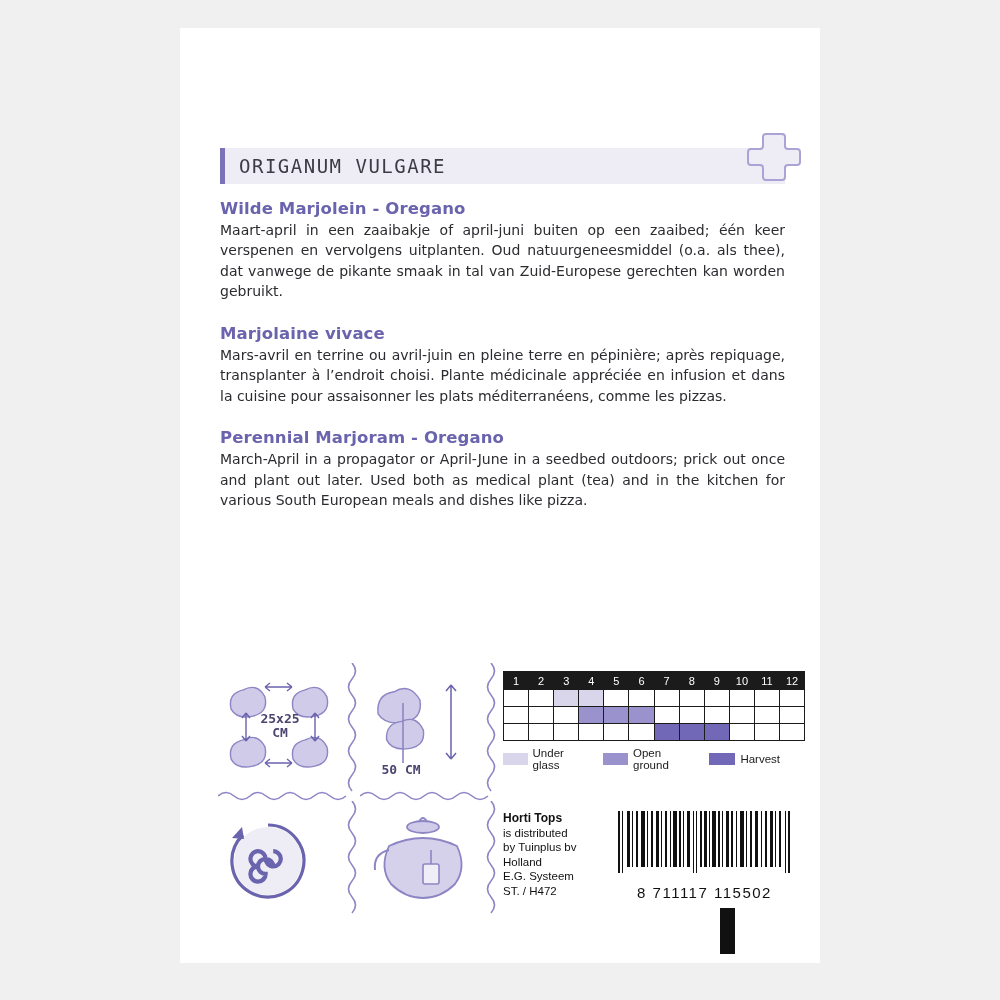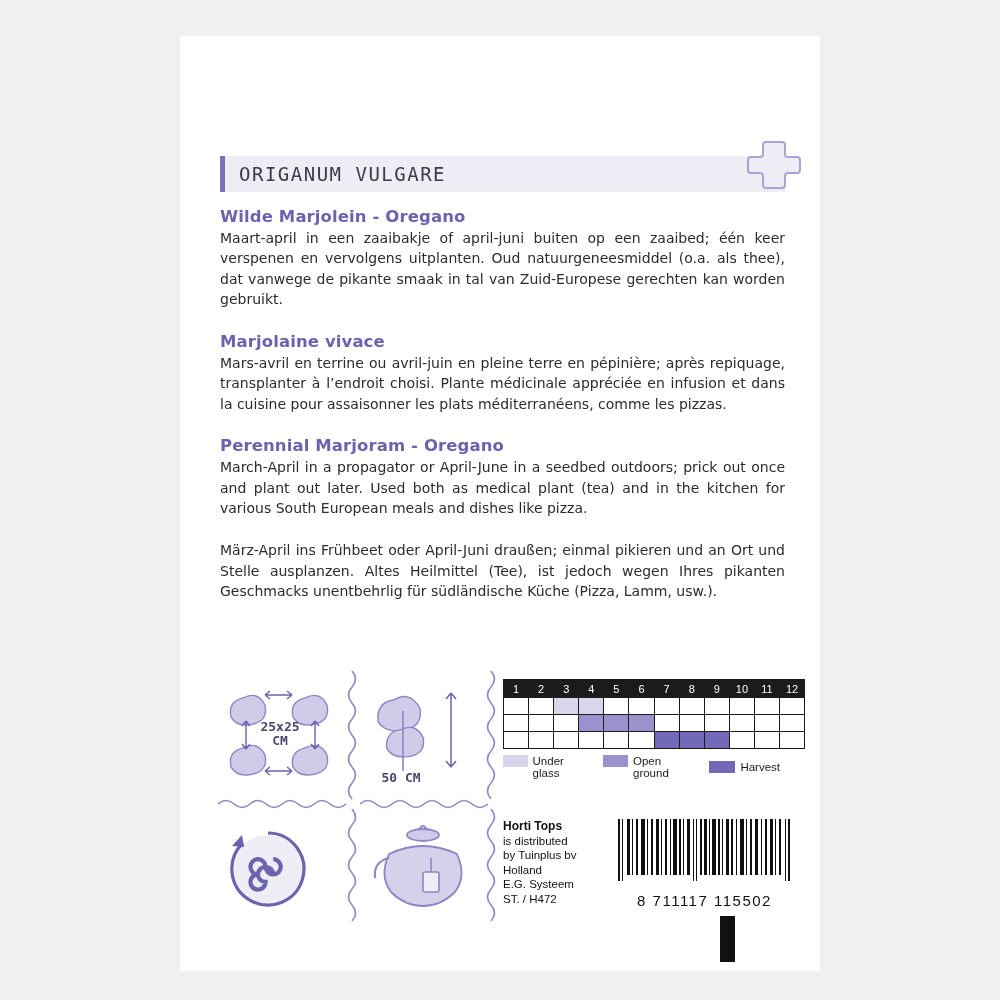--- a/index.html
+++ b/index.html
@@ -13,21 +13,21 @@
   #page {
     position: relative;
     width: 1000px;
     height: 1000px;
     background: #f0f0f0;
     overflow: hidden;
   }
   .packet {
     position: absolute;
     left: 180px;
-    top: 36px;
+    top: 28px;
     width: 640px;
     height: 935px;
     background: #ffffff;
   }
   .content {
     position: absolute;
     left: 40px;
     top: 120px;
     width: 565px;
   }
@@ -121,21 +121,21 @@
   .sw-harv  { background: #7168b8; }
 
   .legend {
     display: flex;
     align-items: center;
     margin-top: 6px;
     font-size: 11.5px;
     font-family: "Liberation Sans", sans-serif;
     color: #1b1b1b;
   }
-  .legend .item { display: flex; align-items: flex-start; margin-right: 13px; }
+  .legend .item { display: flex; align-items: center; margin-right: 13px; }
   .legend .chip { width: 26px; height: 12px; margin-right: 5px; display: inline-block; }
 
   
   .brandtext {
     position: absolute;
     left: 0; top: 0;
     font-family: "Liberation Sans", sans-serif;
     font-size: 11.5px;
     line-height: 1.25;
     color: #111;
@@ -189,21 +189,20 @@
         <h2>Marjolaine vivace</h2>
         <p>Mars-avril en terrine ou avril-juin en pleine terre en pépinière; après repiquage, transplanter à l’endroit choisi. Plante médicinale appréciée en infusion et dans la cuisine pour assaisonner les plats méditerranéens, comme les pizzas.</p>
       </div>
 
       <div class="block" id="block-en">
         <h2>Perennial Marjoram - Oregano</h2>
         <p>March-April in a propagator or April-June in a seedbed outdoors; prick out once and plant out later. Used both as medical plant (tea) and in the kitchen for various South European meals and dishes like pizza.</p>
       </div>
 
       <div class="block" id="block-de">
-        <p>März-April ins Frühbeet oder April-Juni draußen; einmal pikieren und an Ort und Stelle ausplanzen. Altes Heilmittel (Tee), ist jedoch wegen Ihres pikanten Geschmacks unentbehrlig für südländische Küche (Pizza, Lamm, usw.).</p>
       </div>
 
     </div>
 
     <div class="iconarea">
 
       <svg class="divider-v" style="left:125px; top:-8px;" width="14" height="130">
         <path d="M7 0 q7 8 0 16 q-7 8 0 16 q7 8 0 16 q-7 8 0 16 q7 8 0 16 q-7 8 0 16 q7 8 0 16 q-7 8 0 16" fill="none" stroke="#8d86c4" stroke-width="1.6"></path>
       </svg>
       <svg class="divider-v" style="left:264px; top:-8px;" width="14" height="130">

